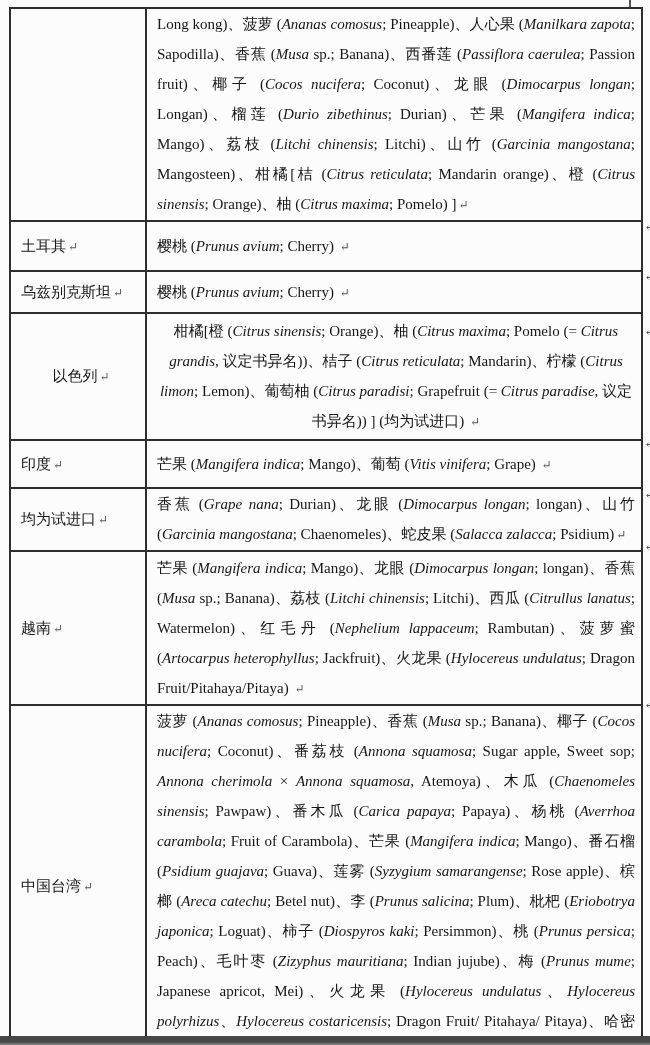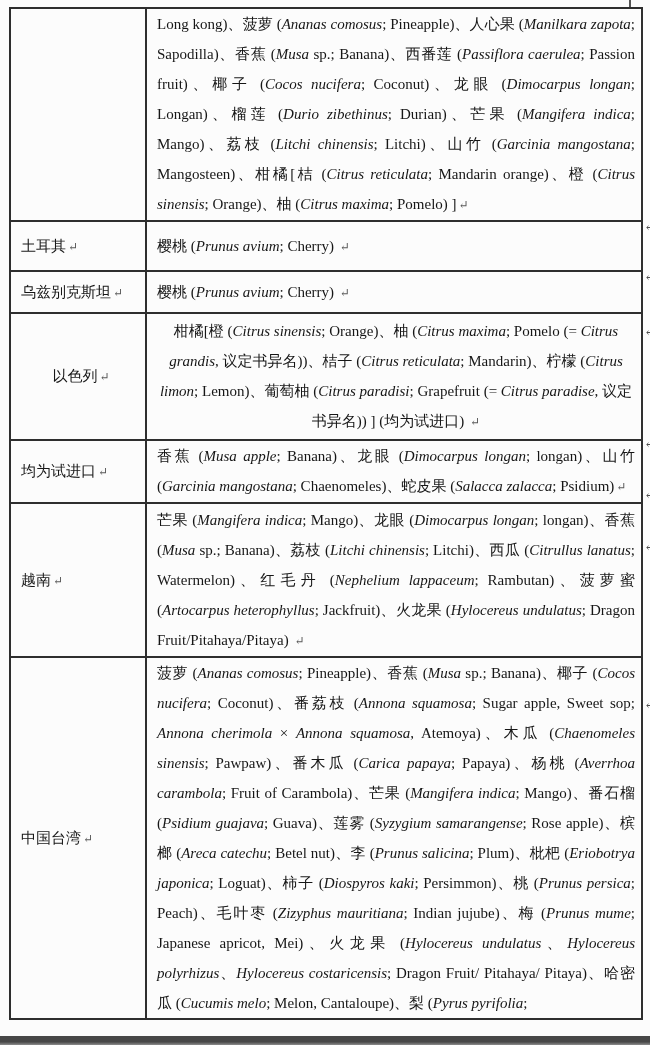--- a/index.html
+++ b/index.html
@@ -93,25 +93,31 @@
           <span>乌兹别克斯坦</span><span class="mark">↵</span>
         </td>
         <td class="fc"><span><span>樱桃 (</span><span class="it">Prunus avium</span><span>; Cherry) </span><span class="mark">↵</span></span></td>
       </tr>
       <tr class="r3">
         <td class="cc">
           <span>以色列</span><span class="mark">↵</span>
         </td>
         <td class="fc"><span><span>柑橘[橙 (</span><span class="it">Citrus sinensis</span><span>; Orange)、柚 (</span><span class="it">Citrus maxima</span><span>; Pomelo (= </span><span class="it">Citrus grandis</span><span>, 议定书异名))、桔子 (</span><span class="it">Citrus reticulata</span><span>; Mandarin)、柠檬 (</span><span class="it">Citrus limon</span><span>; Lemon)、葡萄柚 (</span><span class="it">Citrus paradisi</span><span>; Grapefruit (= </span><span class="it">Citrus paradise</span><span>, 议定书异名)) ] (均为试进口) </span><span class="mark">↵</span></span></td>
       </tr>
+      <tr class="r4">
+        <td class="cc">
+          <span>印度</span><span class="mark">↵</span>
+        </td>
+        <td class="fc"><span><span>芒果 (</span><span class="it">Mangifera indica</span><span>; Mango)、葡萄 (</span><span class="it">Vitis vinifera</span><span>; Grape) </span><span class="mark">↵</span></span></td>
+      </tr>
       <tr class="r5">
         <td class="cc">
           <span>均为试进口</span><span class="mark">↵</span>
         </td>
-        <td class="fc"><span><span>香蕉 (</span><span class="it">Musa apple</span><span>; Banana)、龙眼 (</span><span class="it">Dimocarpus longan</span><span>; longan)、山竹 (</span><span class="it">Garcinia mangostana</span><span>; Chaenomeles)、蛇皮果 (</span><span class="it">Salacca zalacca</span><span>; Psidium)</span><span class="mark">↵</span></span></td>
+        <td class="fc"><span><span>香蕉 (</span><span class="it">Grape nana</span><span>; Durian)、龙眼 (</span><span class="it">Dimocarpus longan</span><span>; longan)、山竹 (</span><span class="it">Garcinia mangostana</span><span>; Chaenomeles)、蛇皮果 (</span><span class="it">Salacca zalacca</span><span>; Psidium)</span><span class="mark">↵</span></span></td>
       </tr>
       <tr class="r6">
         <td class="cc">
           <span>越南</span><span class="mark">↵</span>
         </td>
         <td class="fc"><span><span>芒果 (</span><span class="it">Mangifera indica</span><span>; Mango)、龙眼 (</span><span class="it">Dimocarpus longan</span><span>; longan)、香蕉 (</span><span class="it">Musa</span><span> sp.; Banana)、荔枝 (</span><span class="it">Litchi chinensis</span><span>; Litchi)、西瓜 (</span><span class="it">Citrullus lanatus</span><span>; Watermelon)、红毛丹 (</span><span class="it">Nephelium lappaceum</span><span>; Rambutan)、菠萝蜜 (</span><span class="it">Artocarpus heterophyllus</span><span>; Jackfruit)、火龙果 (</span><span class="it">Hylocereus undulatus</span><span>; Dragon Fruit/Pitahaya/Pitaya) </span><span class="mark">↵</span></span></td>
       </tr>
       <tr class="r7">
         <td class="cc">
           <span>中国台湾</span><span class="mark">↵</span>

